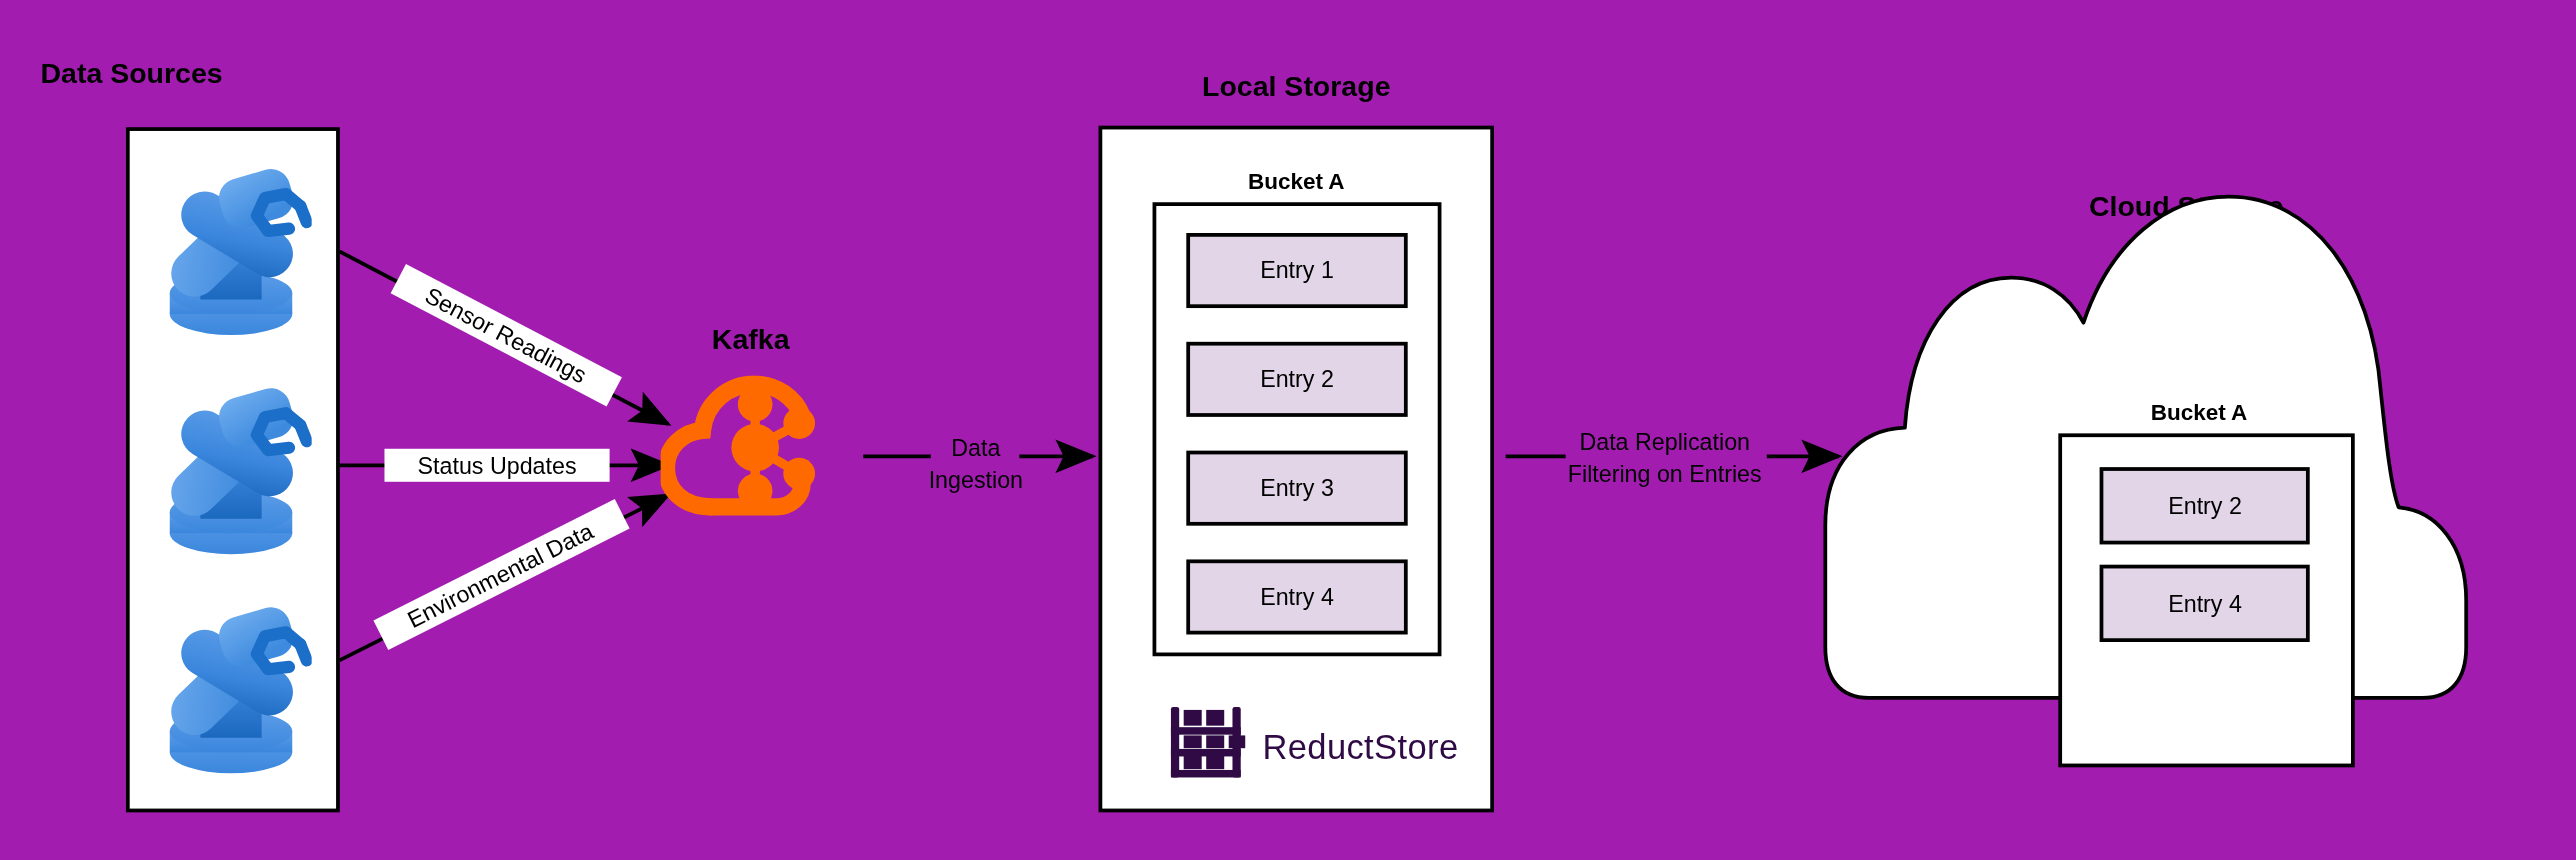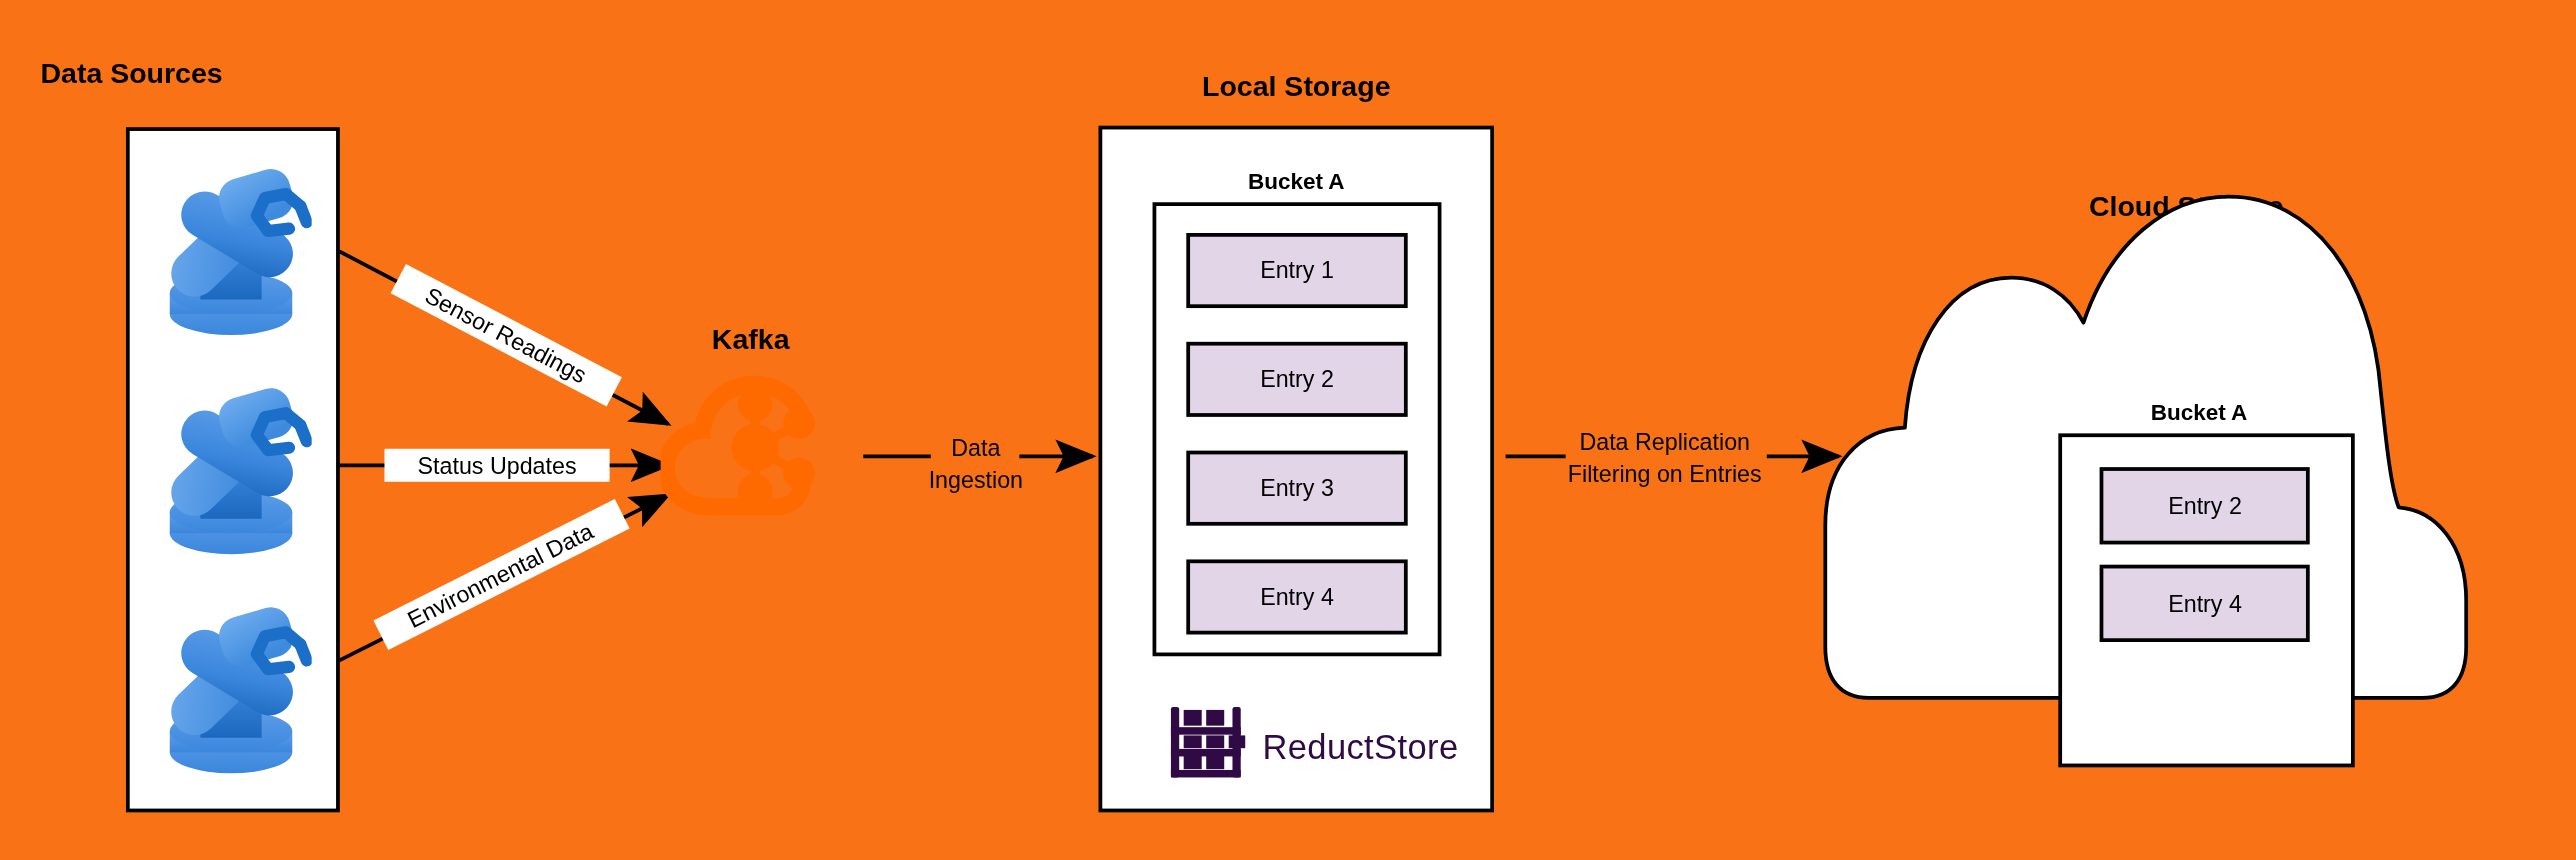--- a/index.html
+++ b/index.html
@@ -10,21 +10,21 @@
   body {
     width: 2576px;
     height: 860px;
     overflow: hidden;
     font-family: "Liberation Sans", sans-serif;
   }
   #stage {
     position: relative;
     width: 2576px;
     height: 860px;
-    background: #f97316;
+    background: #a21caf;
   }
   #stage > svg {
     position: absolute;
     top: 0;
     left: 0;
   }
   .ttl {
     font-family: "Liberation Sans", sans-serif;
     font-weight: bold;
     font-size: 38px;

